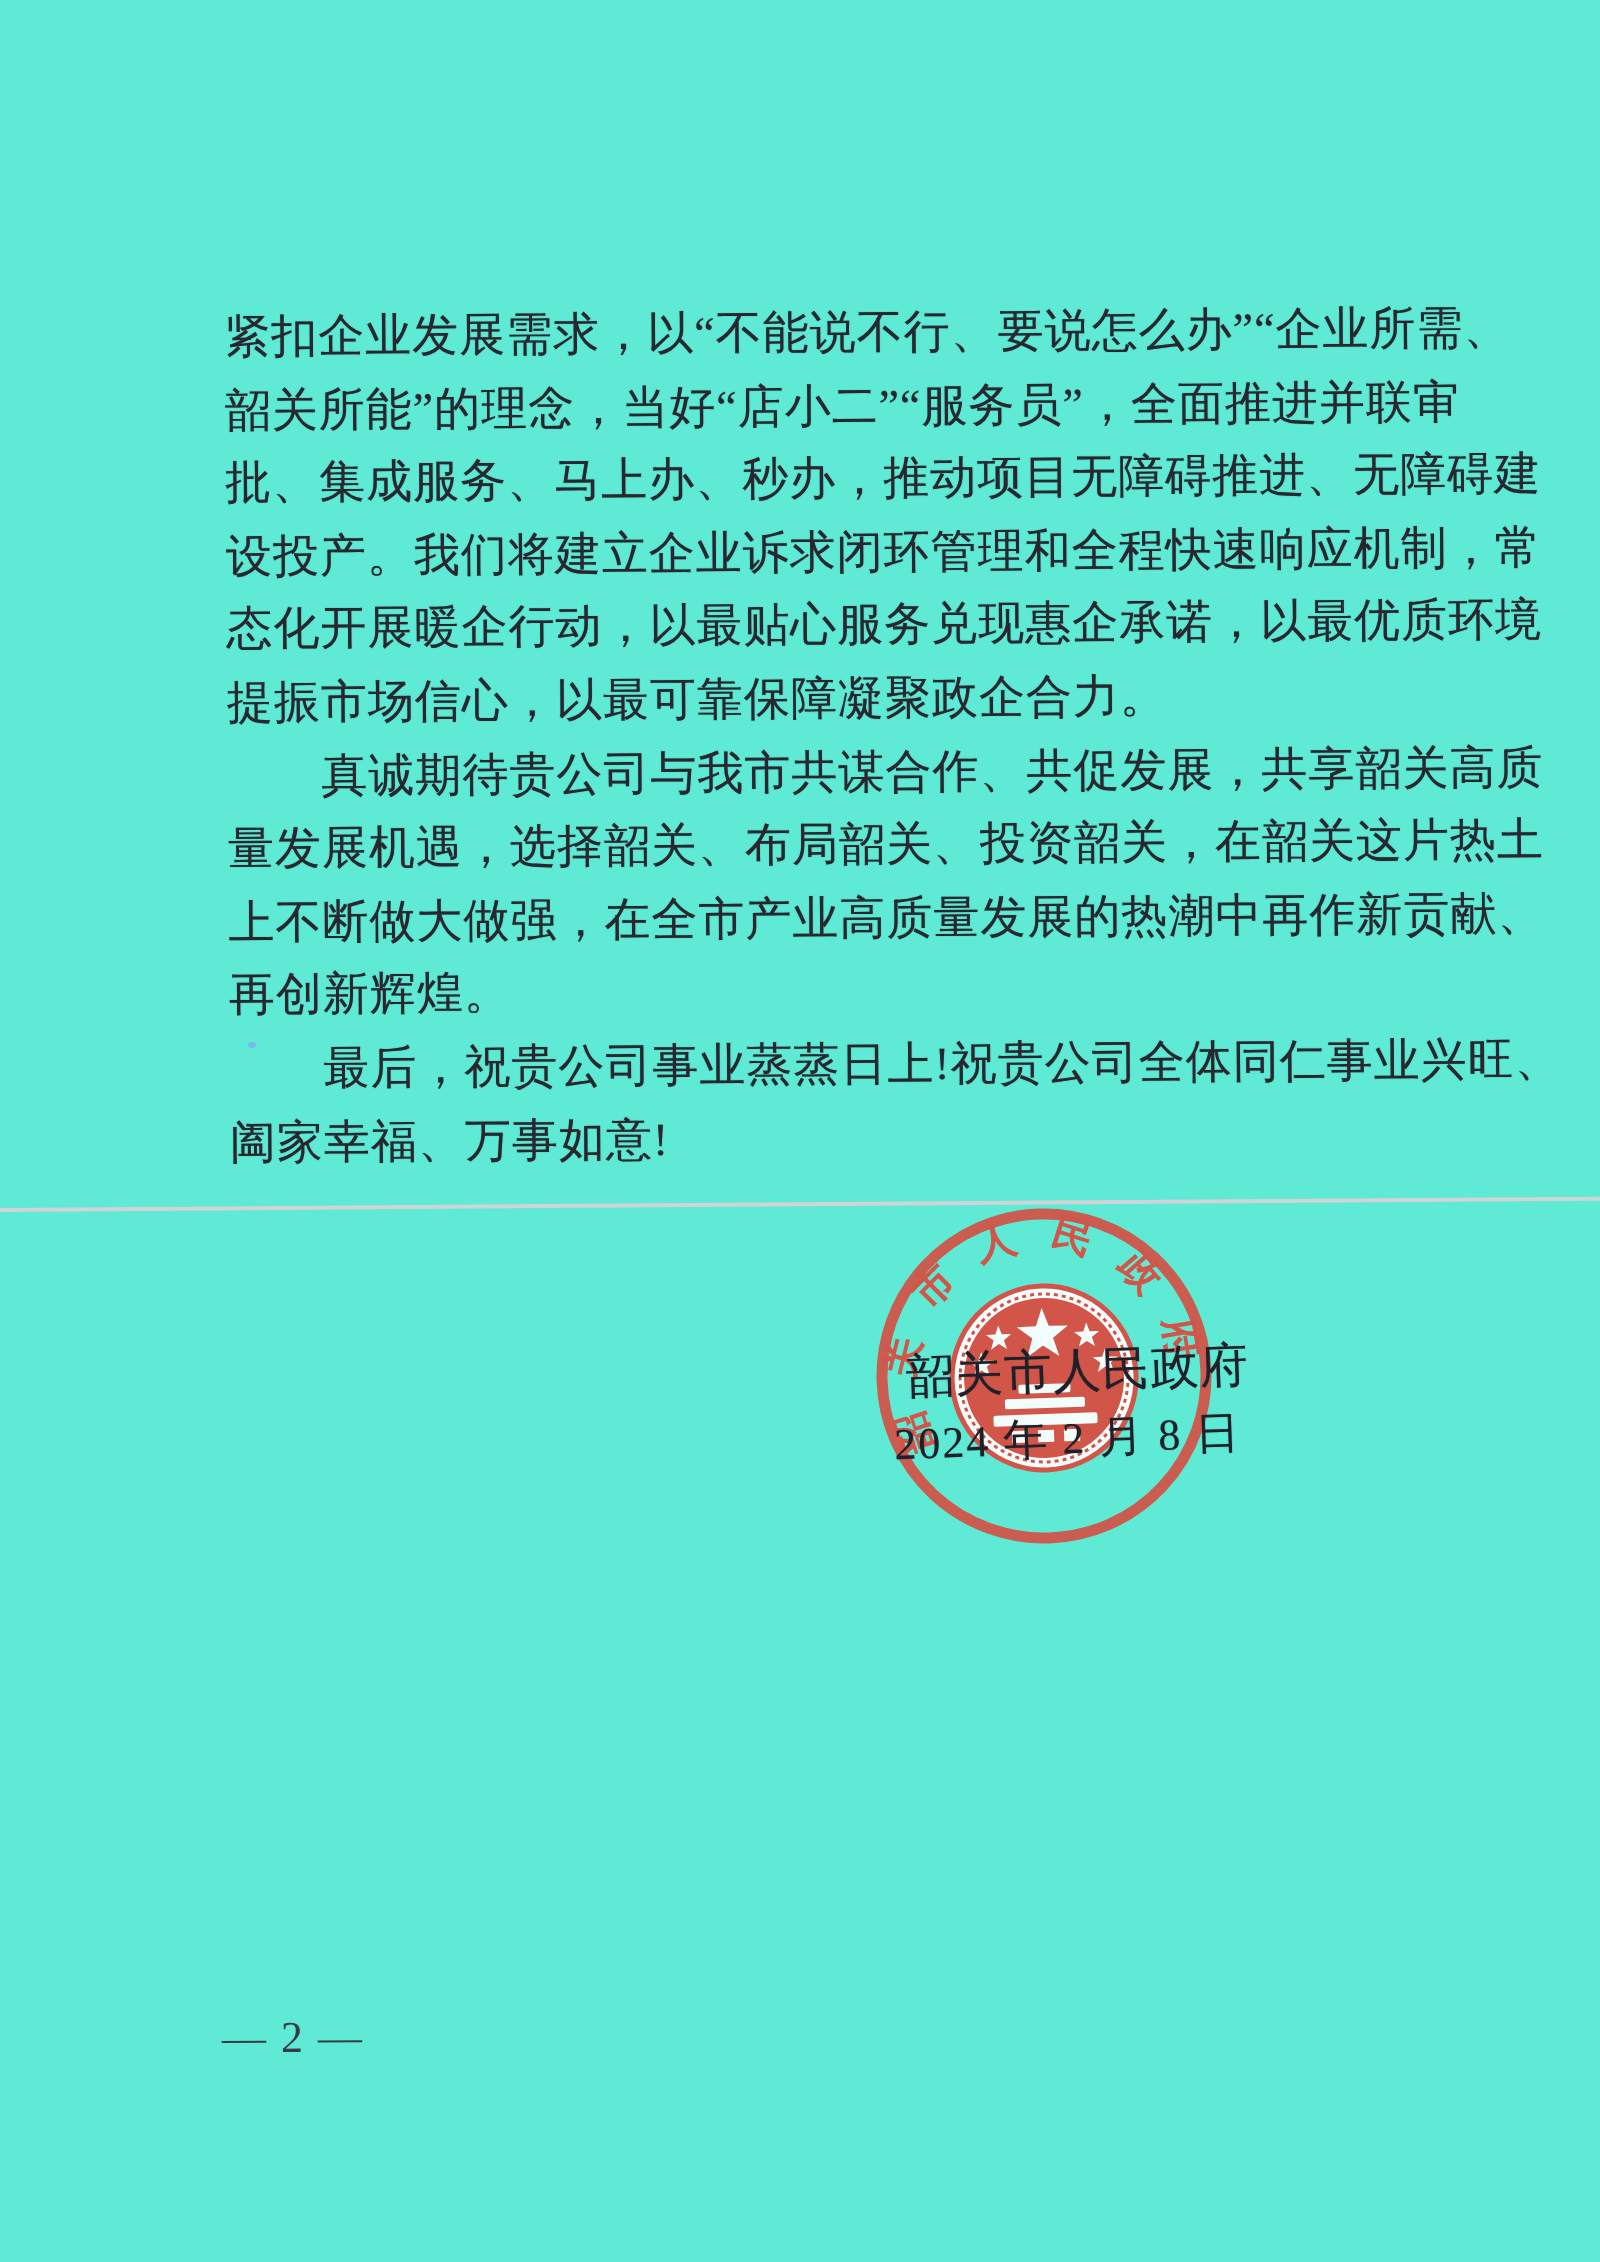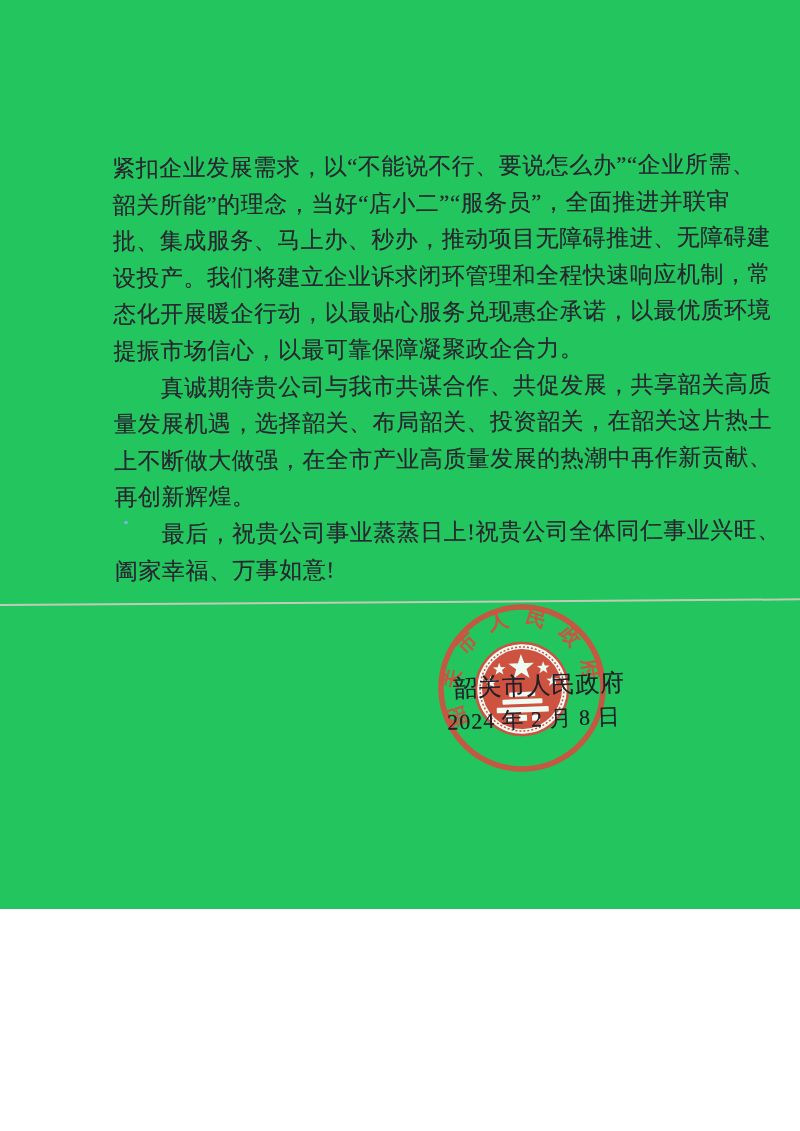--- a/index.html
+++ b/index.html
@@ -1,17 +1,17 @@
 <!DOCTYPE html>
 <html><head>
 <meta charset="utf-8">
 <style>
   html,body { margin:0; padding:0; background:#ffffff; }
   .page {
-    position:relative; width:800px; height:909px; background:#22c55e;
+    position:relative; width:800px; height:1131px; background:#5eead4;
     overflow:hidden;
     font-family:"Liberation Serif","DejaVu Serif",serif;
     text-decoration:underline;
   }
   
   .scan-line {
     position:absolute; left:-6px; top:604px; width:812px; height:2px;
     background:#f6cdd8; opacity:.75;
     transform:rotate(-0.4deg); transform-origin:left center;
   }

